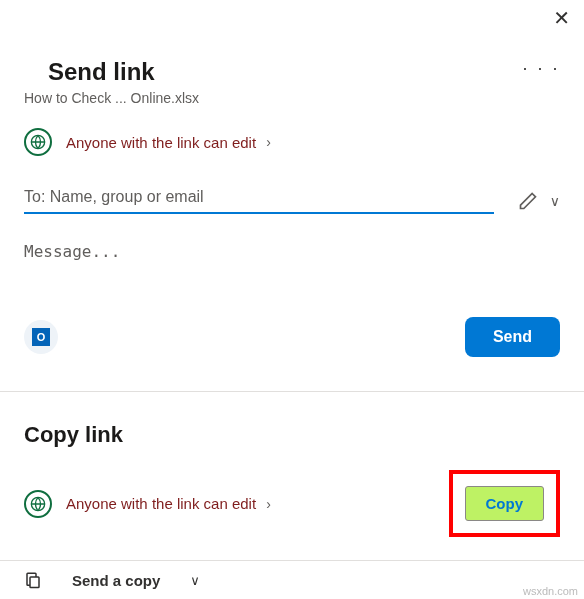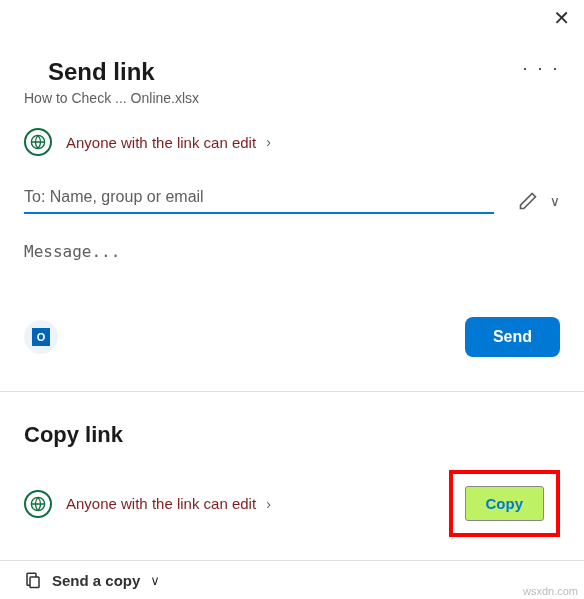--- a/index.html
+++ b/index.html
@@ -93,21 +93,21 @@
       border: 1px solid #8a8886;
       font-size: 15px; font-weight: 600;
       padding: 8px 20px; border-radius: 3px;
       cursor: pointer;
     }
     .footer {
       position: absolute; bottom: 10px; left: 0; right: 0;
       border-top: 1px solid #e1dfdd;
       padding: 10px 24px 0 24px;
       margin-top: 20px;
-      display: flex; align-items: center;
+      display: flex; align-items: center; gap: 20px;
     }
     .file-copy-icon { width: 18px; height: 18px; color: #323130; flex-shrink: 0; }
     .send-copy-text { font-size: 15px; font-weight: 600; margin-left: 10px; }
     .footer-chev { margin-left: 10px; font-size: 13px; color: #323130; }
     .watermark {
       position: absolute; bottom: 2px; right: 6px;
       font-size: 11px; color: #bbb;
     }
   </style>
 </head>

